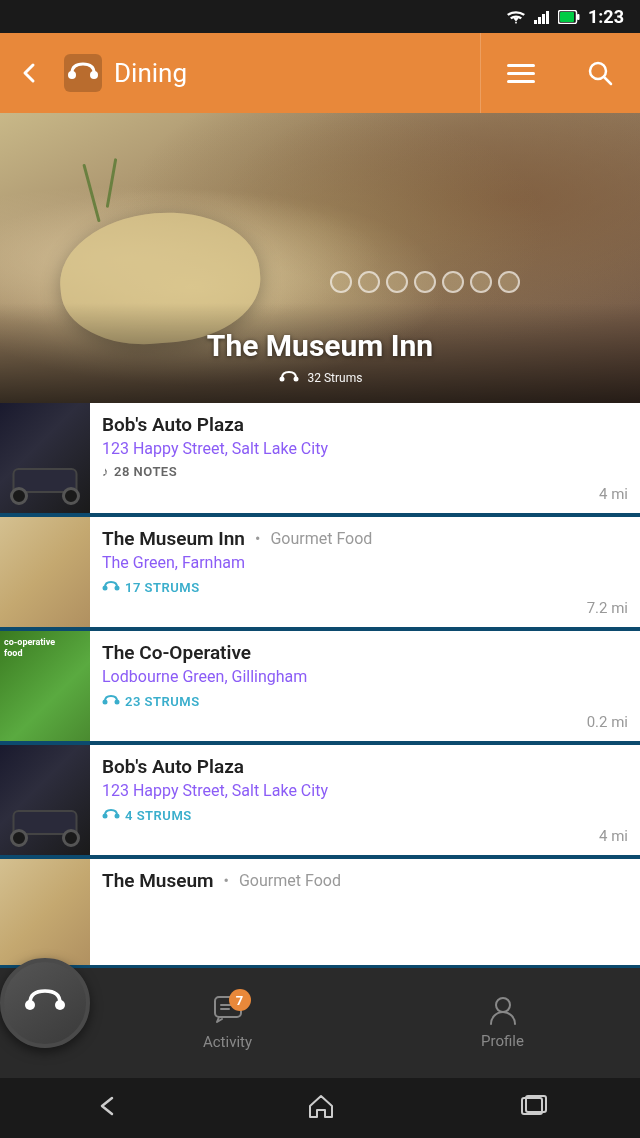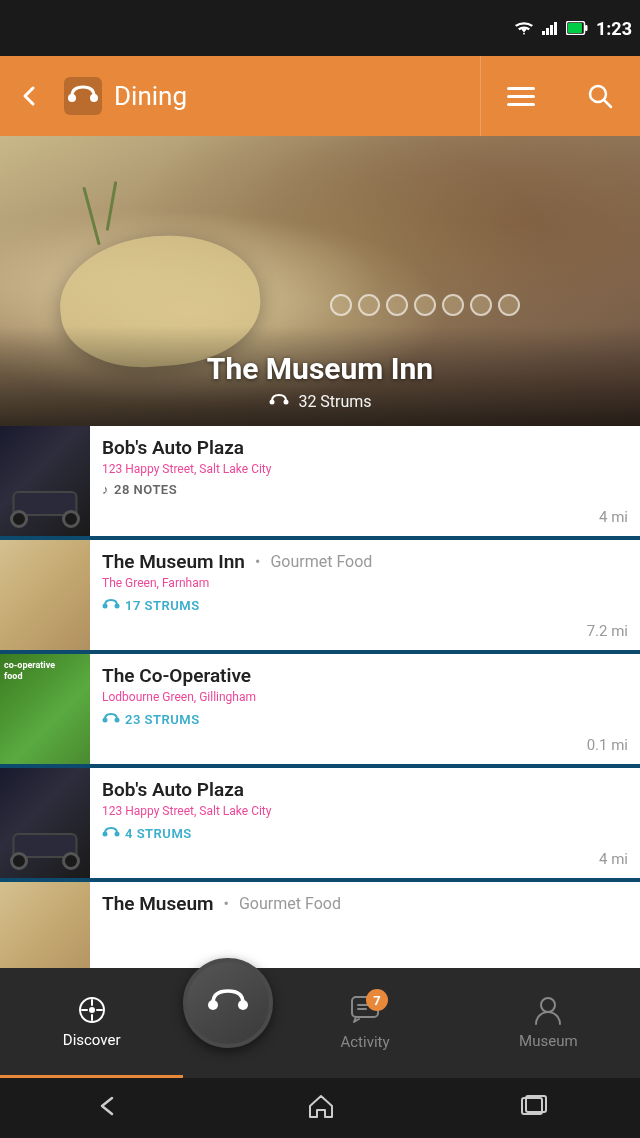--- a/index.html
+++ b/index.html
@@ -8,25 +8,25 @@
       height: 1138px;
       background: #f0f0f0;
       font-family: 'Roboto', Arial, sans-serif;
       overflow: hidden;
       position: relative;
     }
 
     
     .status-bar {
       width: 640px;
-      height: 56px;
+      height: 33px;
       background: #1a1a1a;
       display: flex;
       justify-content: flex-end;
-      padding-right: 8px;
+      padding-right: 16px;
       gap: 10px;
     }
     .status-icons {
       display: flex;
       align-items: center;
       gap: 8px;
     }
     .status-time {
       color: #fff;
       font-size: 18px;
@@ -195,21 +195,21 @@
       text-shadow: 0 1px 4px rgba(0,0,0,0.6);
     }
     .hero-subtitle {
       display: flex;
       align-items: center;
       gap: 8px;
       margin-top: 4px;
     }
     .hero-subtitle-text {
       color: #fff;
-      font-size: 16px;
+      font-size: 12px;
       opacity: 0.95;
     }
 
     
     .listings {
       width: 640px;
       background: #f2f2f2;
     }
     .list-item {
       display: flex;
@@ -243,22 +243,22 @@
     }
     .list-dot {
       color: #999;
       font-size: 16px;
     }
     .list-category {
       color: #999;
       font-size: 16px;
     }
     .list-address {
-      color: #ec4899;
-      font-size: 12px;
+      color: #8b5cf6;
+      font-size: 16px;
       margin-top: 3px;
     }
     .list-meta {
       display: flex;
       align-items: center;
       gap: 8px;
       margin-top: 6px;
     }
     .list-strums {
       display: flex;
@@ -515,21 +515,21 @@
       <div class="list-meta">
         <div class="list-strums">
       <svg width="18" height="18" viewBox="0 0 18 18">
         <path d="M3 9 Q3 4 9 4 Q15 4 15 9" stroke="#3aaecc" stroke-width="2" fill="none" stroke-linecap="round"></path>
         <circle cx="3" cy="10" r="2.5" fill="#3aaecc"></circle>
         <circle cx="15" cy="10" r="2.5" fill="#3aaecc"></circle>
       </svg>
       <span>23 STRUMS</span>
     </div>
       </div>
-      <span class="list-distance">0.1 mi</span>
+      <span class="list-distance">0.2 mi</span>
     </div>
   </div>
     <div class="list-item">
     <div class="list-thumb" style="background: linear-gradient(135deg, #1a1a2e 0%, #2d2d3d 40%, #1a1a1a 100%); position:relative;">
       <div style="position:absolute;bottom:20px;left:50%;transform:translateX(-50%);width:65px;height:25px;background:#2a2a3a;border-radius:6px 6px 3px 3px;border:2px solid #444;"></div>
       <div style="position:absolute;bottom:8px;left:10px;width:18px;height:18px;border-radius:50%;border:3px solid #555;background:#1a1a1a;"></div>
       <div style="position:absolute;bottom:8px;right:10px;width:18px;height:18px;border-radius:50%;border:3px solid #555;background:#1a1a1a;"></div>
     </div>
     <div class="list-content">
       <div class="list-title-row">
@@ -564,28 +564,20 @@
       <div class="list-meta">
         
       </div>
 
     </div>
   </div>
   </div>
 
 <div class="bottom-nav">
 
-  <div class="nav-tab active">
-    <svg width="30" height="30" viewBox="0 0 30 30" fill="none">
-      <circle cx="15" cy="15" r="12" stroke="white" stroke-width="2"></circle>
-      <circle cx="15" cy="15" r="3" fill="white"></circle>
-      <path d="M15 5V10M15 20V25M5 15H10M20 15H25" stroke="white" stroke-width="2" stroke-linecap="round"></path>
-    </svg>
-    <span class="nav-tab-label">Discover</span>
-  </div>
 
 
   <div class="nav-center-btn">
     <svg width="50" height="50" viewBox="0 0 50 50">
       <path d="M10 25 Q10 13 25 13 Q40 13 40 25" stroke="white" stroke-width="3.5" fill="none" stroke-linecap="round"></path>
       <circle cx="10" cy="27" r="5" fill="white"></circle>
       <circle cx="40" cy="27" r="5" fill="white"></circle>
     </svg>
   </div>
 
@@ -599,21 +591,21 @@
       <span class="badge" style="top:-6px; right:-8px;">7</span>
     </div>
     <span class="nav-tab-label">Activity</span>
   </div>
 
   <div class="nav-tab">
     <svg width="26" height="30" viewBox="0 0 26 30" fill="none">
       <circle cx="13" cy="9" r="7" stroke="#888" stroke-width="2"></circle>
       <path d="M1 28c0-6.6 5.4-12 12-12s12 5.4 12 12" stroke="#888" stroke-width="2" stroke-linecap="round"></path>
     </svg>
-    <span class="nav-tab-label">Museum</span>
+    <span class="nav-tab-label">Profile</span>
   </div>
 </div>
 
 <div class="android-bar">
   <div>
     <svg width="30" height="24" viewBox="0 0 30 24" fill="none">
       <path d="M20 4L10 12L20 20" stroke="#ccc" stroke-width="2.5" fill="none" stroke-linecap="round" stroke-linejoin="round"></path>
     </svg>
   </div>
   <div>

